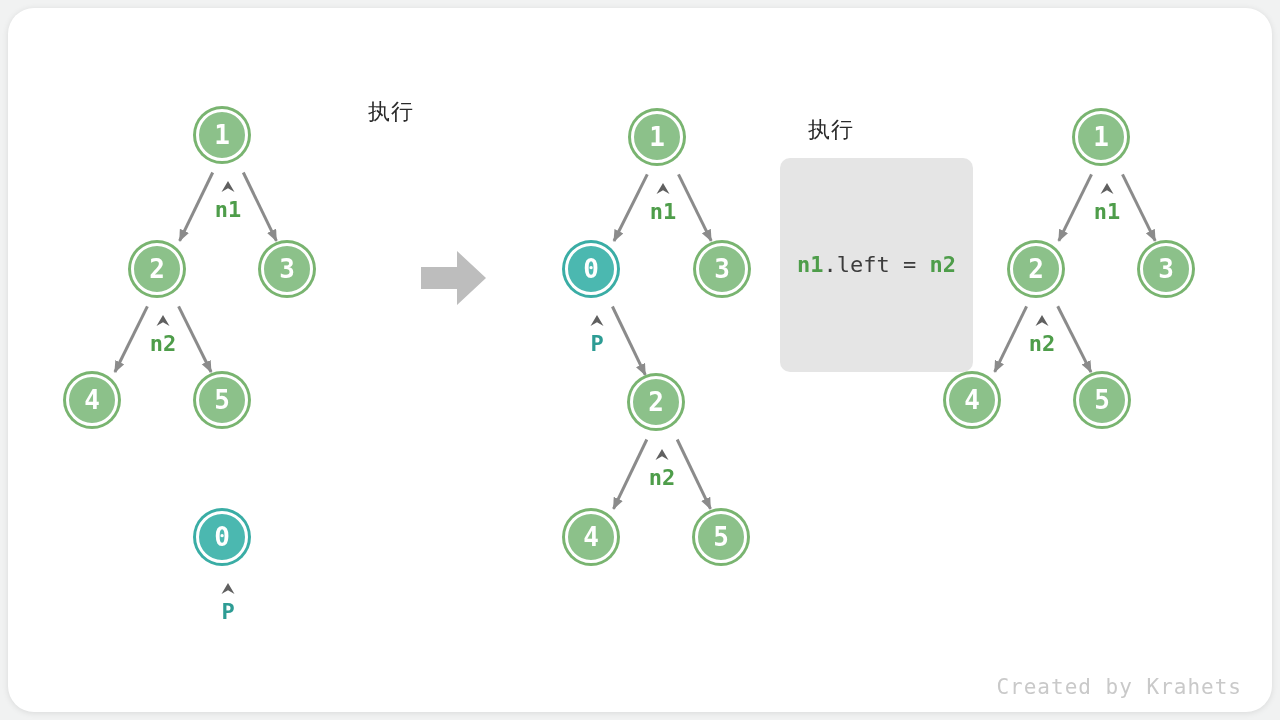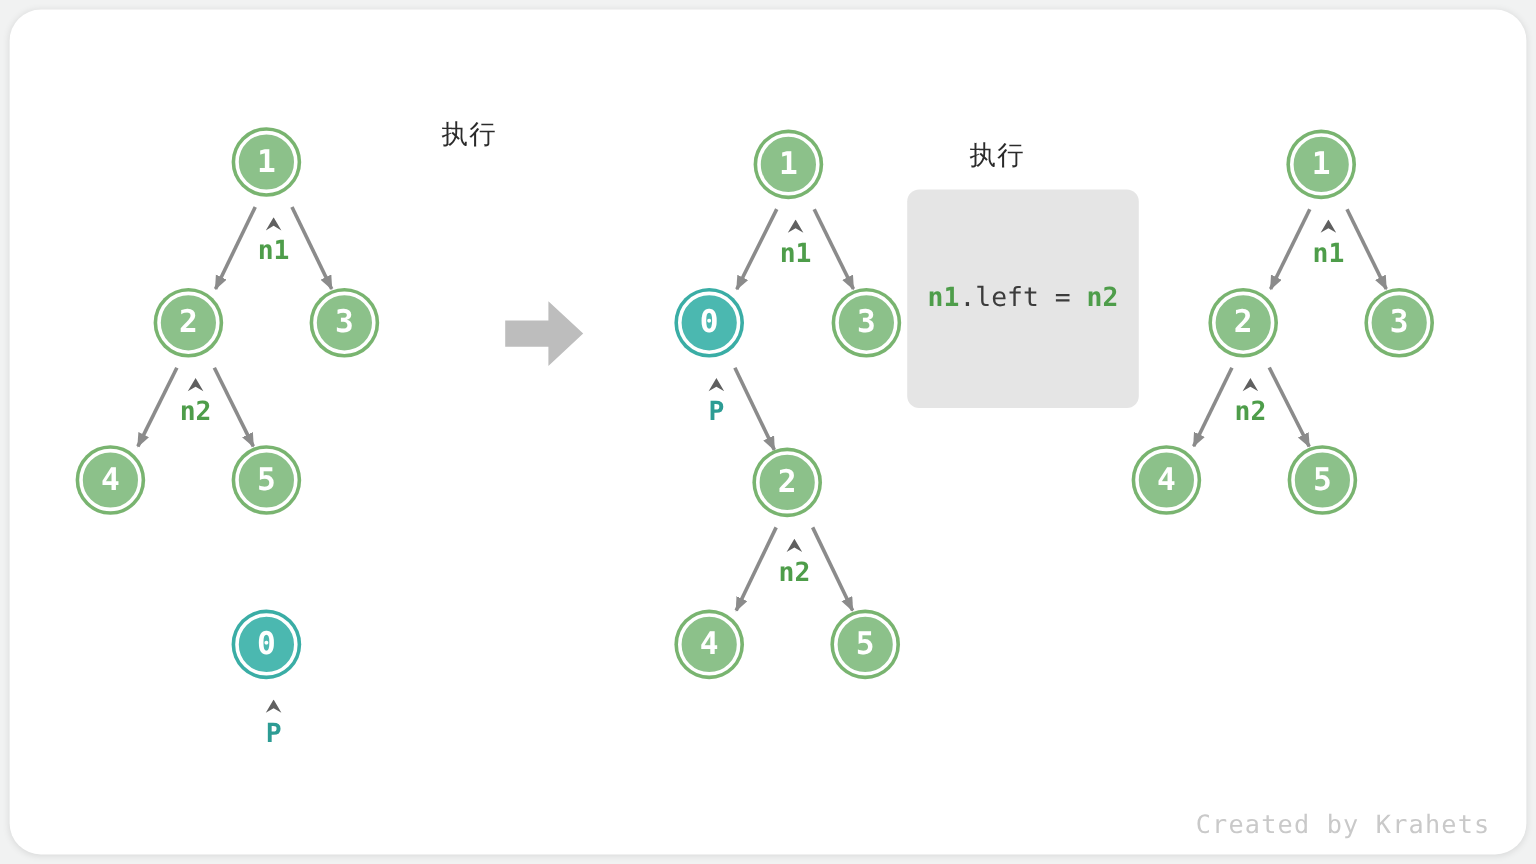--- a/index.html
+++ b/index.html
@@ -196,21 +196,21 @@
     <span class="plabel teal-text">P</span>
   </div>
   <div class="pointer" style="left:632px;top:449px">
     <svg width="14" height="12" viewBox="0 0 14 12">
       <polygon points="7,0 13.5,11 7,7.2 0.5,11" fill="#606060"></polygon>
     </svg>
     <span class="plabel green-text">n2</span>
   </div>
 
   <div class="exec-heading" style="left:808px;top:116px">执行</div>
-  <div class="codebox" style="left:756px;top:158px;padding:6px 17px">
+  <div class="codebox" style="left:780px;top:158px;padding:22px 17px">
     <div class="codeline"><span class="tok green">n1</span><span class="tok">.left = </span><span class="tok green">n2</span></div>
   </div>
 
   <div class="node green" style="left:1075px;top:111px">
     <span>1</span>
   </div>
   <div class="node green" style="left:1010px;top:243px">
     <span>2</span>
   </div>
   <div class="node green" style="left:1140px;top:243px">

